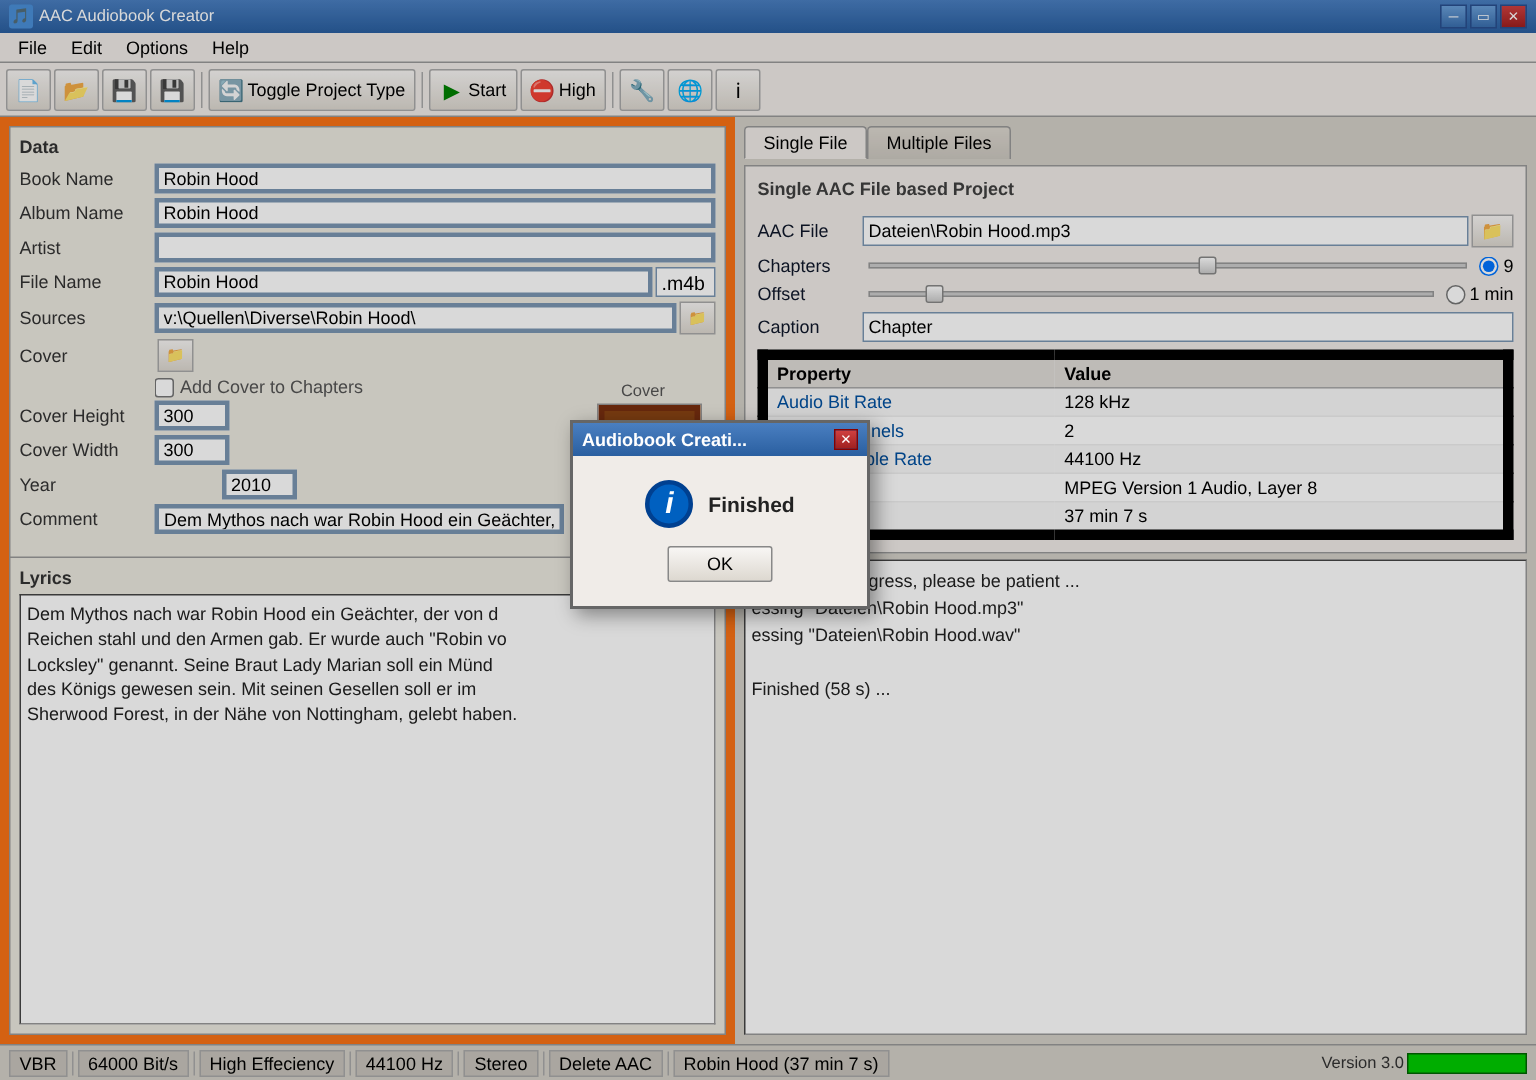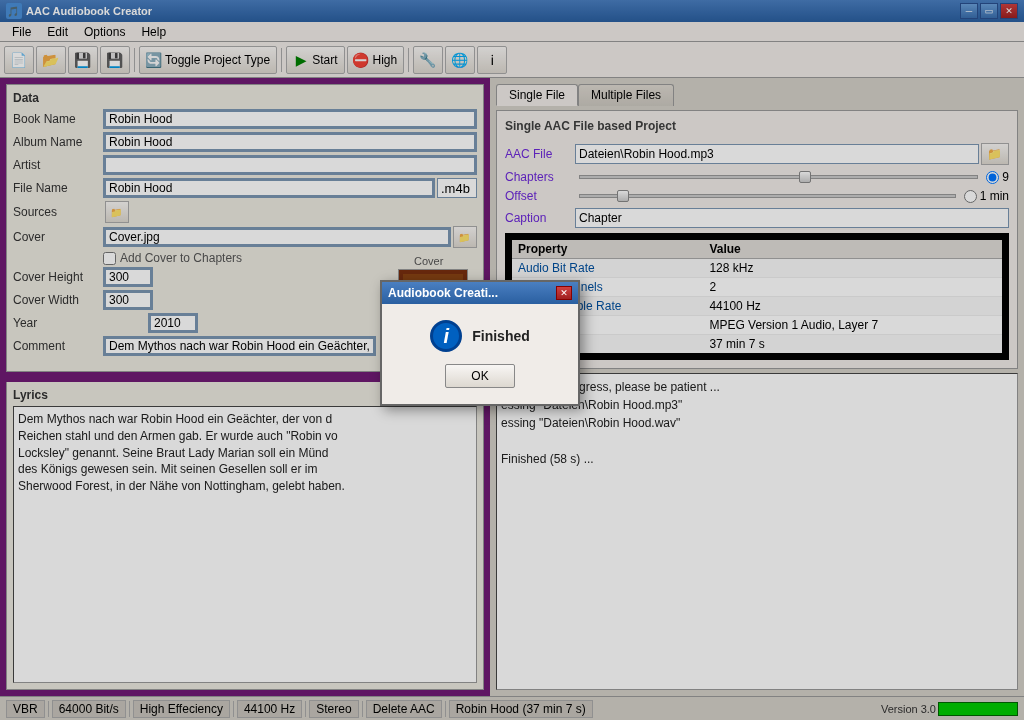--- a/index.html
+++ b/index.html
@@ -9,21 +9,21 @@
     .title-bar {
       background: linear-gradient(to bottom, #4a7fc1, #2a5fa0);
       color: white;
       height: 22px;
       display: flex;
       align-items: center;
       padding: 0 6px;
       user-select: none;
     }
     .title-bar-icon { width: 16px; height: 16px; margin-right: 4px; background: #4a90d9; border-radius: 2px; display: inline-flex; align-items: center; justify-content: center; font-size: 10px; color: white; }
-    .title-bar-text { flex: 1; font-size: 11px; font-weight: bold; }
+    .title-bar-text { flex: 1; font-size: 11px; font-weight: normal; }
     .title-bar-controls { display: flex; gap: 2px; }
     .title-btn { width: 18px; height: 16px; background: linear-gradient(to bottom, #6a9fd8, #3a6faf); border: 1px solid #2a4f8f; color: white; font-size: 9px; cursor: pointer; display: flex; align-items: center; justify-content: center; }
     .title-btn.close { background: linear-gradient(to bottom, #d04040, #a02020); }
 
     
     .menu-bar {
       background: #f0ece8;
       border-bottom: 1px solid #999;
       height: 20px;
       display: flex;
@@ -60,25 +60,25 @@
     
     .main-content {
       display: flex;
       height: calc(720px - 22px - 20px - 36px - 24px);
       background: #d4d0c8;
     }
 
     
     .left-panel {
       width: 490px;
-      background: #701a75;
+      background: #f97316;
       padding: 6px;
       display: flex;
       flex-direction: column;
-      gap: 10px;
+      gap: 0;
     }
 
     
     .data-section {
       background: #ece9e0;
       border: 1px solid #999;
       padding: 6px;
       flex: 0 0 auto;
     }
     .section-title { font-weight: bold; margin-bottom: 4px; color: #333; }
@@ -148,21 +148,21 @@
     .tab-content {
       background: #f0ece8;
       border: 1px solid #999;
       padding: 8px;
       flex: 0 0 auto;
     }
 
     .single-file-title { font-weight: bold; margin-bottom: 10px; color: #404040; }
 
     .right-form-row { display: flex; align-items: center; margin-bottom: 5px; }
-    .right-label { width: 70px; color: #6d28d9; flex-shrink: 0; }
+    .right-label { width: 70px; color: #0f172a; flex-shrink: 0; }
     .right-input { flex: 1; height: 20px; border: 1px solid #7b96b2; background: white; padding: 0 3px; font-size: 12px; }
     .file-browse-btn { width: 28px; height: 22px; background: linear-gradient(to bottom, #f8f6f4, #ddd8d0); border: 1px solid #aaa; cursor: pointer; margin-left: 2px; display: flex; align-items: center; justify-content: center; }
 
     
     .slider-row { display: flex; align-items: center; margin-bottom: 5px; }
     .slider-track { flex: 1; height: 4px; background: #ccc; border: 1px solid #999; position: relative; margin: 0 4px; }
     .slider-thumb { width: 12px; height: 12px; background: linear-gradient(to bottom, #fff, #ccc); border: 1px solid #888; border-radius: 2px; position: absolute; top: -5px; left: 50%; cursor: pointer; }
     .radio-option { display: flex; align-items: center; gap: 3px; margin-left: 4px; }
     input[type=radio] { width: 13px; height: 13px; }
 
@@ -345,25 +345,25 @@
         <span class="form-label">Artist</span>
         <input class="form-input" type="text" value="" style="">
       </div>
       <div class="form-row">
         <span class="form-label">File Name</span>
         <input class="form-input" type="text" value="Robin Hood" style="">
         <input class="form-input-ext" type="text" value=".m4b" style="">
       </div>
       <div class="form-row">
         <span class="form-label">Sources</span>
+        <input class="form-input" type="text" value="v:\Quellen\Diverse\Robin Hood\" style="">
         <button class="browse-btn">📁</button>
       </div>
       <div class="form-row">
         <span class="form-label">Cover</span>
-        <input class="form-input" type="text" value="Cover.jpg" style="">
         <button class="browse-btn">📁</button>
       </div>
 
       <div style="display:flex; gap:4px;">
         <div style="flex:1;">
           <div style="font-size:11px; color:#555; margin-bottom:2px; padding-left:90px;">
             <label class="checkbox-label">
               <input type="checkbox" style="">
               <span>Add Cover to Chapters</span>
             </label>
@@ -478,21 +478,21 @@
           <tr>
             <td class="col-prop">Audio Channels</td>
             <td>2</td>
           </tr>
           <tr>
             <td class="col-prop">Audio Sample Rate</td>
             <td>44100 Hz</td>
           </tr>
           <tr>
             <td class="col-prop">Description</td>
-            <td>MPEG Version 1 Audio, Layer 7</td>
+            <td>MPEG Version 1 Audio, Layer 8</td>
           </tr>
           <tr>
             <td class="col-prop">Duration</td>
             <td>37 min 7 s</td>
           </tr>
         </tbody>
       </table>
     </div>
 
     <div class="log-area">

